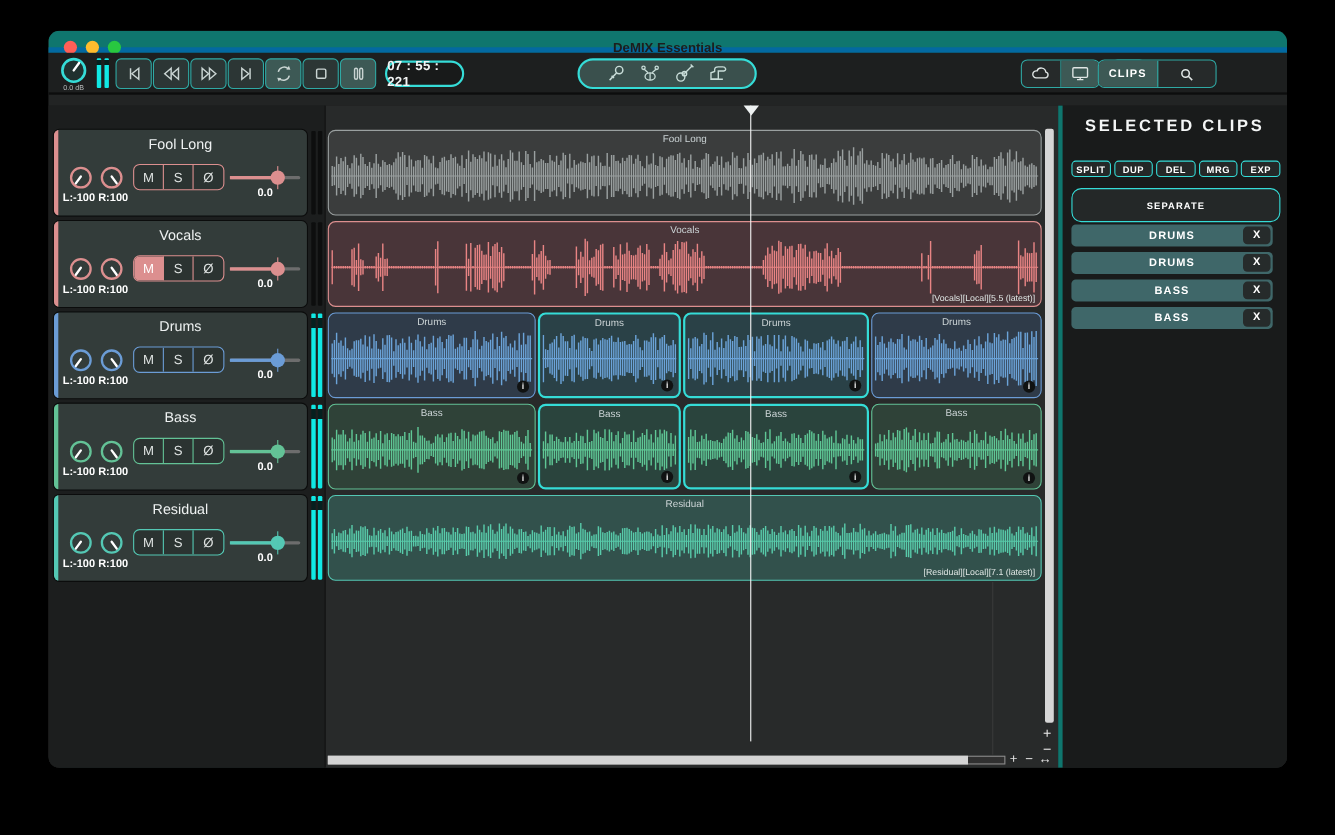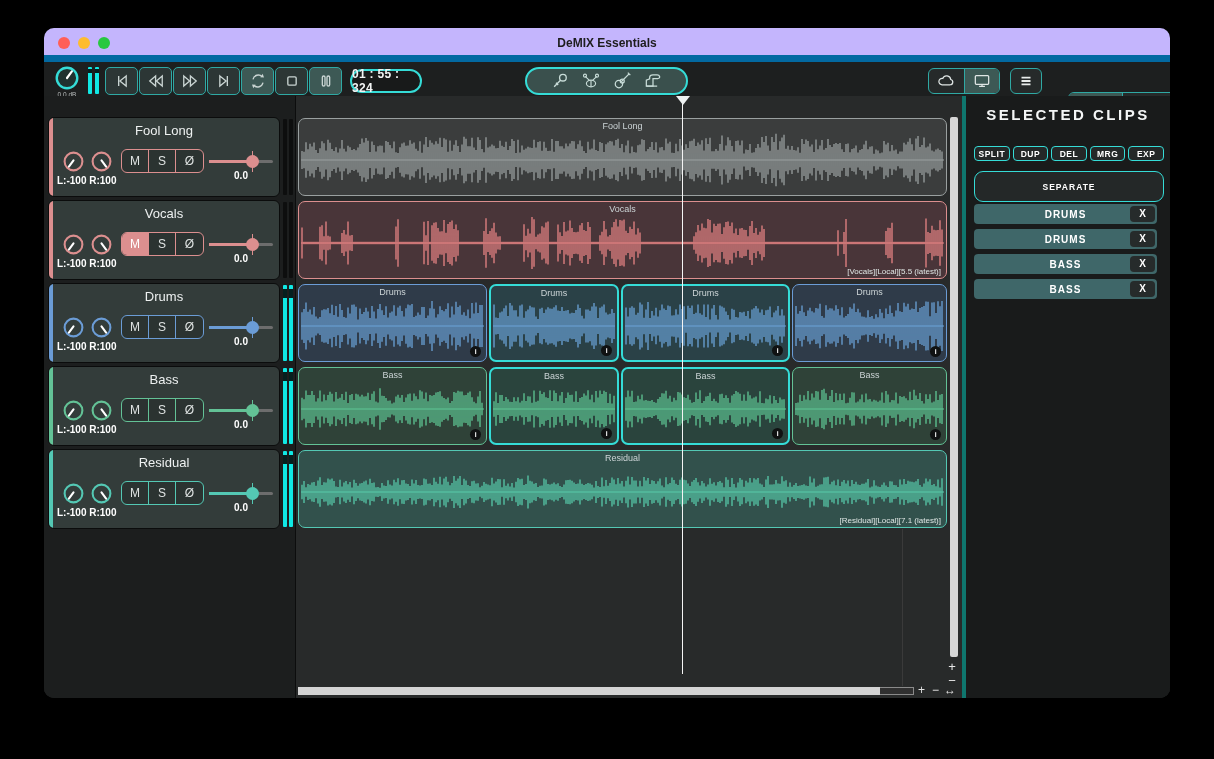--- a/index.html
+++ b/index.html
@@ -1,38 +1,38 @@
 <!DOCTYPE html>
 <html><head>
 <meta charset="utf-8">
 <style>
   html,body{margin:0;padding:0;background:#000;}
   *{box-sizing:border-box;font-family:"Liberation Sans",sans-serif;}
   .stage{position:relative;width:1214px;height:759px;background:#000;overflow:hidden;}
   .window{position:absolute;left:44px;top:28px;width:1126px;height:670px;border-radius:10px;overflow:hidden;background:#222424;box-shadow:0 25px 60px rgba(0,0,0,.9);}
   
-  .titlebar{position:relative;height:34px;background:#c4b5fd;border-bottom:7px solid #0369a1;}
+  .titlebar{position:relative;height:20px;background:#0f766e;border-bottom:5px solid #0369a1;}
   .lights{position:absolute;left:14px;top:9px;display:flex;gap:8px;}
   .light{width:12px;height:12px;border-radius:50%;}
   .red{background:#ff5f57}.yellow{background:#febc2e}.green{background:#28c840}
   .win-title{position:absolute;left:0;right:0;top:8px;text-align:center;font-size:12px;font-weight:bold;color:#1d1d1d;}
   
   .toolbar{position:relative;height:38px;background:#1d1f1f;border-bottom:2px solid #0c0d0d;}
   .vol-knob{position:absolute;left:10px;top:3px;width:26px;height:26px;}
   .vol-label{position:absolute;left:4px;top:29px;width:38px;text-align:center;font-size:6.5px;color:#b9bdbd;}
   .tb-meters{position:absolute;left:44px;top:5px;display:flex;gap:3px;}
   .tb-meters .bar{width:4px;height:27px;background:linear-gradient(to bottom,#10e8e4 0 2px,#05201f 2px 6px,#10e8e4 6px 100%);border-radius:1px;}
   .transport{position:absolute;left:61px;top:5px;display:flex;gap:1px;}
   .tbtn{width:33px;height:28px;background:#2c3635;border:1px solid #2fa9a4;border-radius:5px;display:flex;align-items:center;justify-content:center;cursor:pointer;color:#c9d4d2;}
   .tbtn.on{background:#3d5955;}
   .timebox{position:absolute;left:306px;top:7px;width:72px;height:24px;border:2px solid var(--accent);border-radius:12px;background:#181a1a;color:#f2f4f4;font-size:12px;font-weight:bold;display:flex;align-items:center;justify-content:center;letter-spacing:.3px;}
   .stems{position:absolute;left:481px;top:5px;width:163px;height:28px;background:#3a504d;border:2px solid var(--accent);border-radius:16px;display:flex;align-items:center;justify-content:center;gap:11px;color:#c8dcd8;}
   .tb-right-group{position:absolute;top:6px;height:26px;display:flex;border:1px solid #2fa9a4;border-radius:6px;overflow:hidden;background:#262a2a;}
   .grp-cloud{left:884px;width:72px;}
-  .grp-clips{left:1024px;width:108px;margin-top:24px;}
+  .grp-clips{left:954px;width:108px;}
   .tb-cell{flex:1;display:flex;align-items:center;justify-content:center;color:#dfe5e4;border-right:1px solid #2fa9a4;cursor:pointer;}
   .tb-cell:last-child{border-right:none;}
   .tb-cell.on{background:#3d5955;}
   .tb-cell .lbl{font-size:10px;font-weight:bold;letter-spacing:1px;color:#fff;}
   .menu-btn{position:absolute;left:966px;top:6px;width:32px;height:26px;border:1px solid #2fa9a4;border-radius:6px;background:#262a2a;display:flex;align-items:center;justify-content:center;color:#e8eceb;cursor:pointer;}
   
   .content{position:absolute;top:68px;bottom:0;left:0;right:0;display:flex;background:#1c1e1e;}
   .headers-col{position:relative;width:251px;background:#1c1e1e;}
   .arrange{position:relative;width:667px;background:#282a2a;border-left:1px solid #0c0d0d;}
   .rpanel{position:relative;flex:1;background:#191b1b;border-left:4px solid #0f766e;}
@@ -168,21 +168,21 @@
             </svg>
           </div>
       <div class="tbtn on">
             <svg width="20" height="20" viewBox="0 0 24 24" fill="none" stroke="currentColor" stroke-width="1.6">
               <rect x="7.6" y="6" width="3.2" height="12" rx="1.6"></rect>
               <rect x="13.2" y="6" width="3.2" height="12" rx="1.6"></rect>
             </svg>
           </div>
     </div>
 
-    <div class="timebox">01 : 55 : 324</div>
+    <div class="timebox">07 : 55 : 221</div>
 
     <div class="stems">
       <span>
             <svg width="20" height="20" viewBox="0 0 24 24" fill="none" stroke="currentColor" stroke-width="1.6">
               <circle cx="15.5" cy="8" r="4"></circle>
               <path d="M12.6 11.2L5 19"></path>
               <path d="M7.2 14.2l2.6 2.6"></path>
             </svg>
           </span>
       <span>

